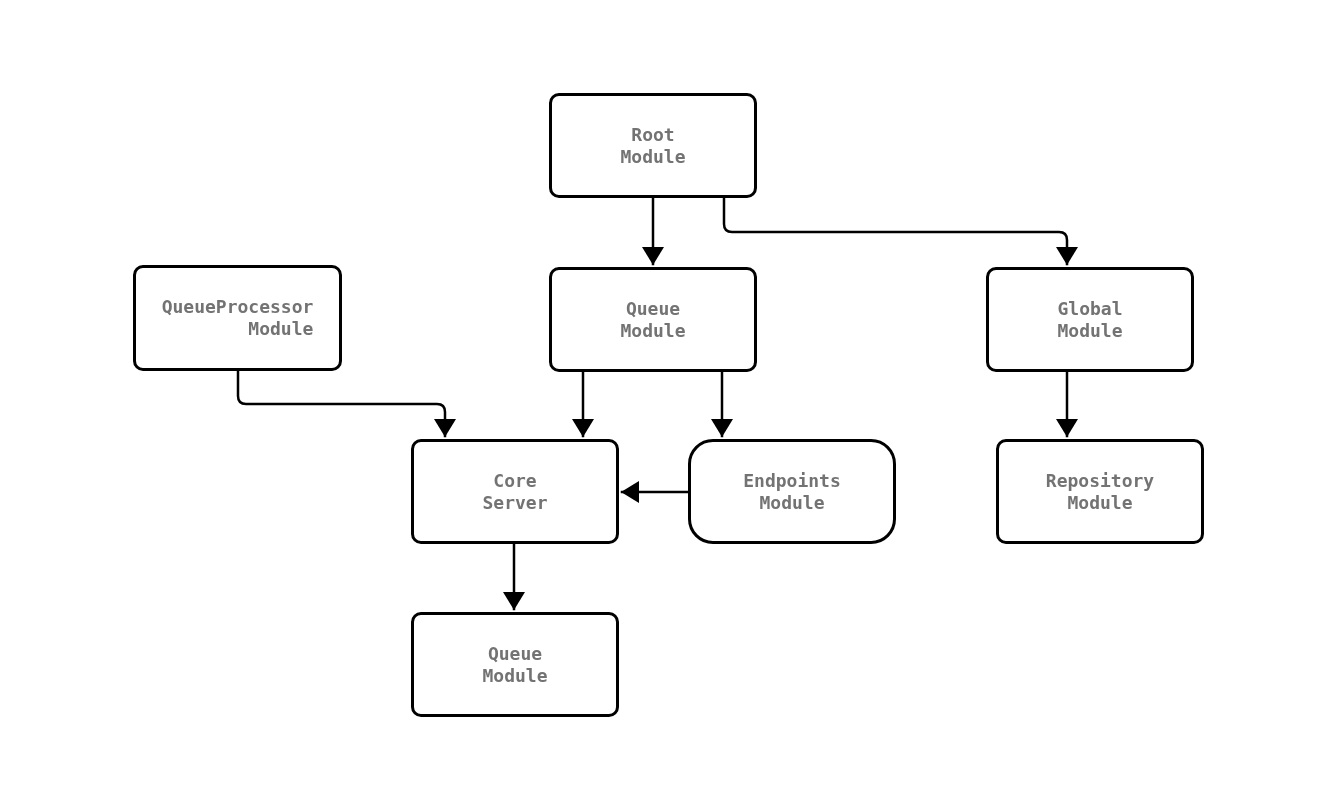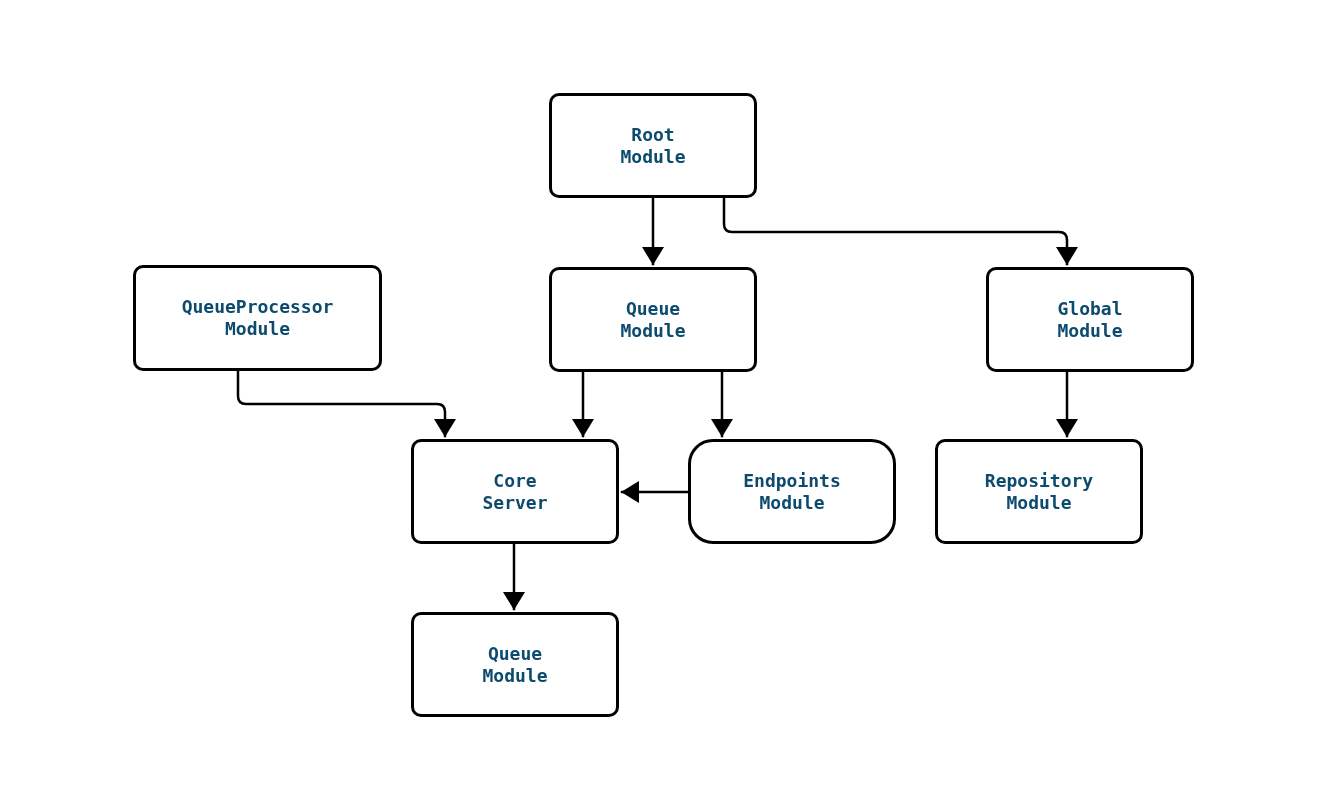--- a/index.html
+++ b/index.html
@@ -36,30 +36,30 @@
     background: #ffffff;
     border: 3px solid #000000;
     border-radius: 10px;
     display: flex;
     align-items: center;
     justify-content: center;
     text-align: center;
     font-size: 18px;
     font-weight: bold;
     line-height: 22px;
-    color: #0c4a6e;
+    color: #737373;
     white-space: pre-line;
   }
   .node-root          { left: 549px; top: 93px;  }
-  .node-queueprocessor{ left: 133px; top: 265px; width: 249px; height: 106px; }
+  .node-queueprocessor{ left: 133px; top: 265px; width: 209px; height: 106px; text-align: right; }
   .node-server        { left: 549px; top: 267px; }
   .node-global        { left: 963px; top: 267px; margin-left: 23px; }
   .node-core          { left: 411px; top: 439px; }
   .node-endpoints     { left: 688px; top: 439px; border-radius: 25px; }
-  .node-repository    { left: 935px; top: 439px; }
+  .node-repository    { left: 996px; top: 439px; }
   .node-queue         { left: 411px; top: 612px; }
 </style>
 </head>
 <body>
 
 <div class="canvas">
 
   <svg class="edges" viewBox="0 0 1337 809" xmlns="http://www.w3.org/2000/svg">
     <defs>
       <marker id="arrow" markerUnits="userSpaceOnUse" markerWidth="20" markerHeight="24" refX="17" refY="11" orient="auto">

